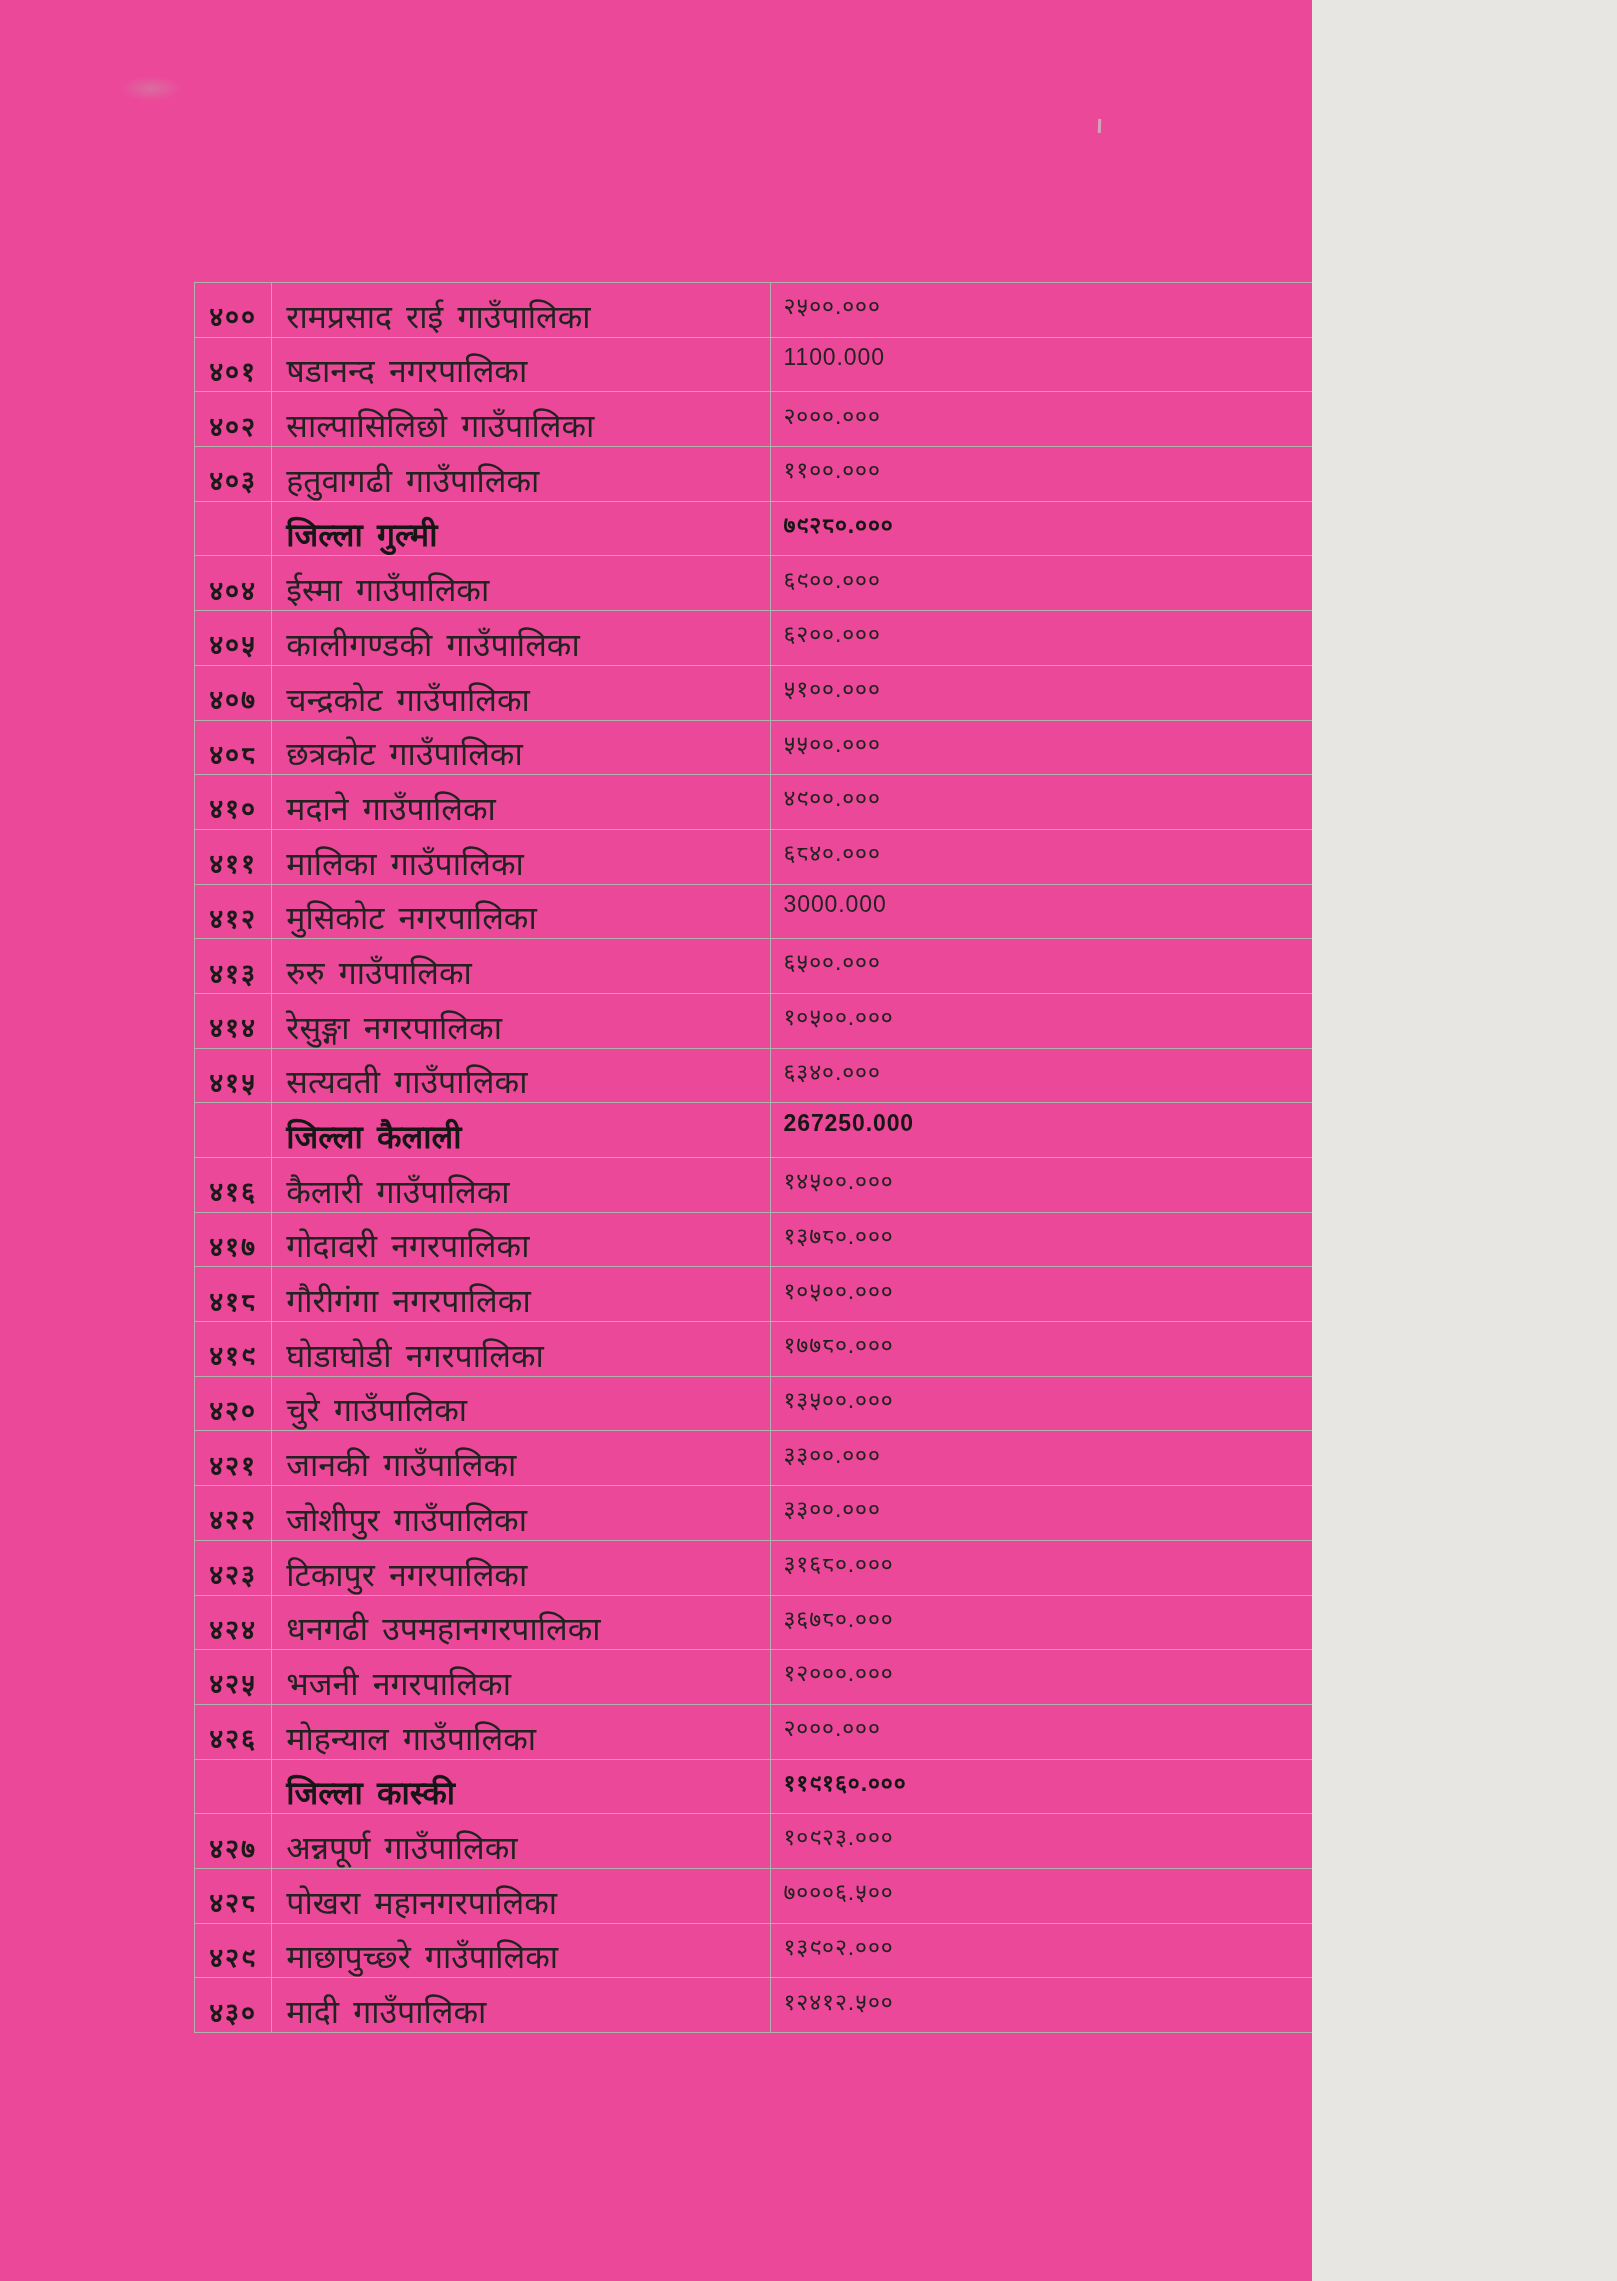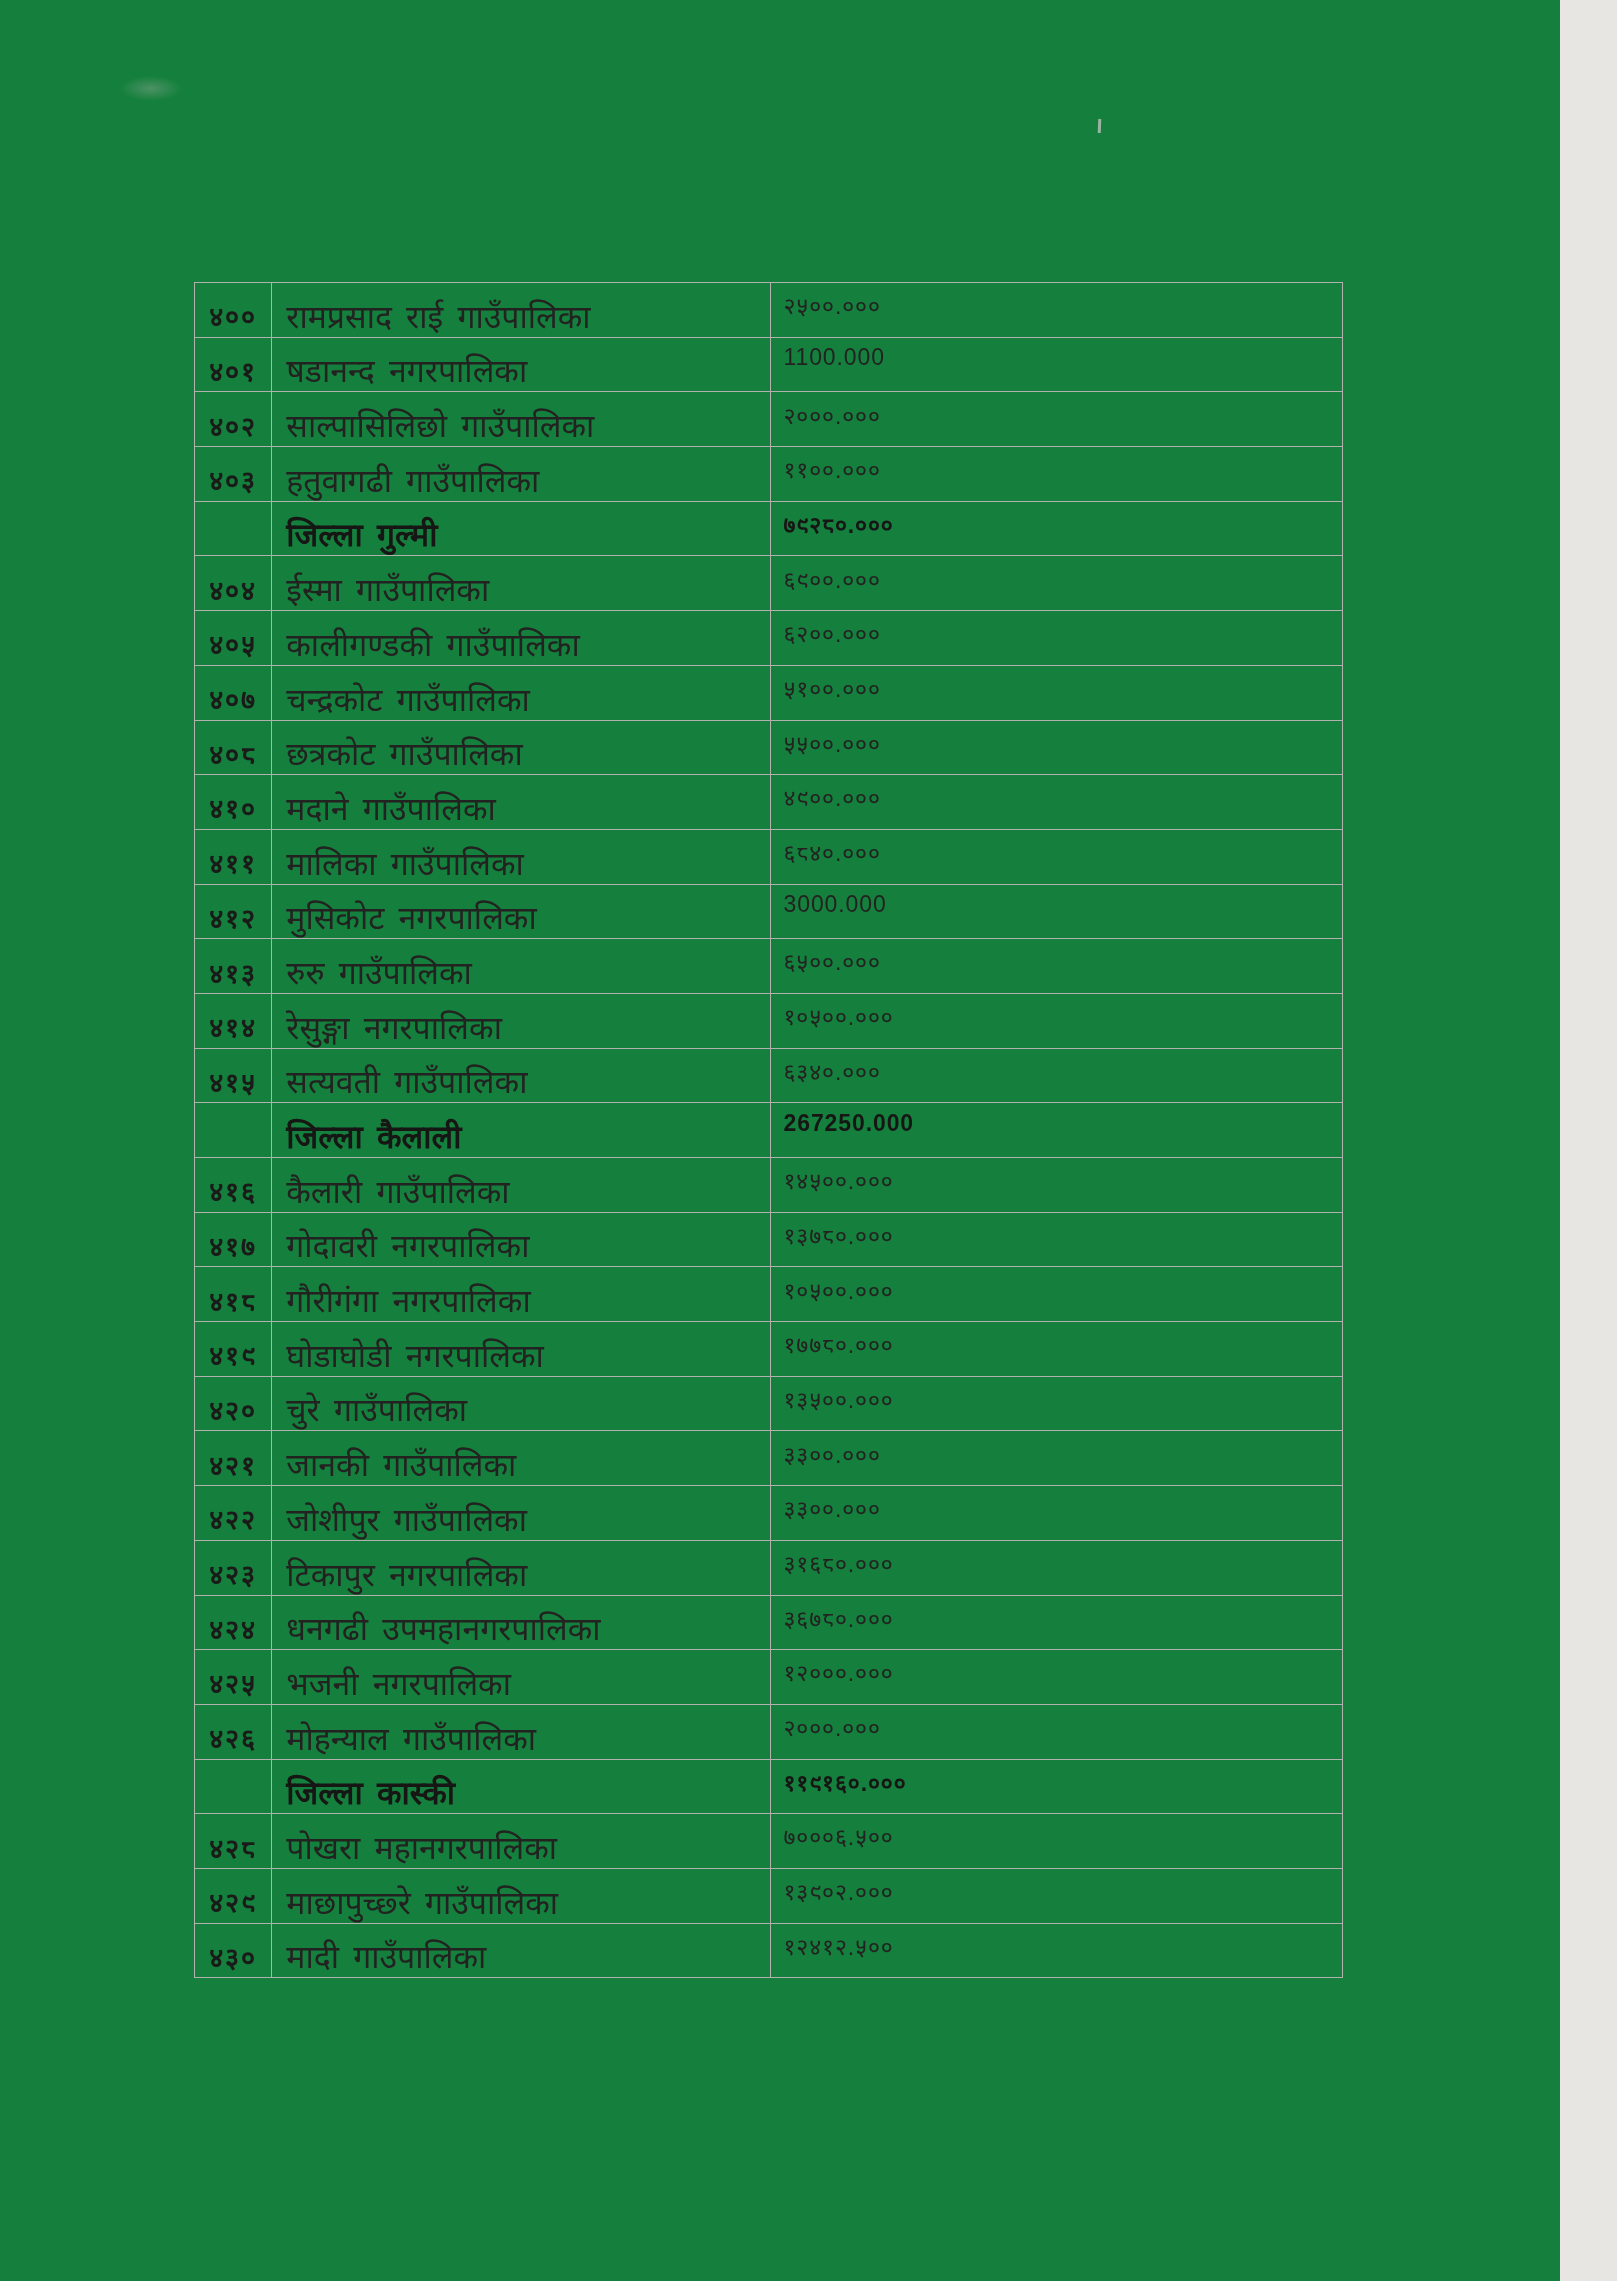--- a/index.html
+++ b/index.html
@@ -3,23 +3,23 @@
 <meta charset="utf-8">
 <style>
   html, body {
     margin: 0;
     padding: 0;
     background: #e8e6e2;
     font-family: "Liberation Sans", "DejaVu Sans", sans-serif;
   }
   .page {
     position: relative;
-    width: 1560px;
+    width: 1312px;
     height: 2281px;
-    background: #15803d;
+    background: #ec4899;
     overflow: hidden;
   }
   
   .artifact-dash {
     position: absolute;
     left: 1098px;
     top: 119px;
     width: 2.7px;
     height: 14.3px;
     background: #c7c5c1;
@@ -228,20 +228,25 @@
       <td class="sn">४२६</td>
       <td class="nm">मोहन्याल गाउँपालिका</td>
       <td class="amt">२०००.०००</td>
     </tr>
         <tr class="district">
       <td class="sn"></td>
       <td class="nm">जिल्ला कास्की</td>
       <td class="amt">११९१६०.०००</td>
     </tr>
         <tr>
+      <td class="sn">४२७</td>
+      <td class="nm">अन्नपूर्ण गाउँपालिका</td>
+      <td class="amt">१०९२३.०००</td>
+    </tr>
+        <tr>
       <td class="sn">४२८</td>
       <td class="nm">पोखरा महानगरपालिका</td>
       <td class="amt">७०००६.५००</td>
     </tr>
         <tr>
       <td class="sn">४२९</td>
       <td class="nm">माछापुच्छ्रे गाउँपालिका</td>
       <td class="amt">१३९०२.०००</td>
     </tr>
         <tr>

